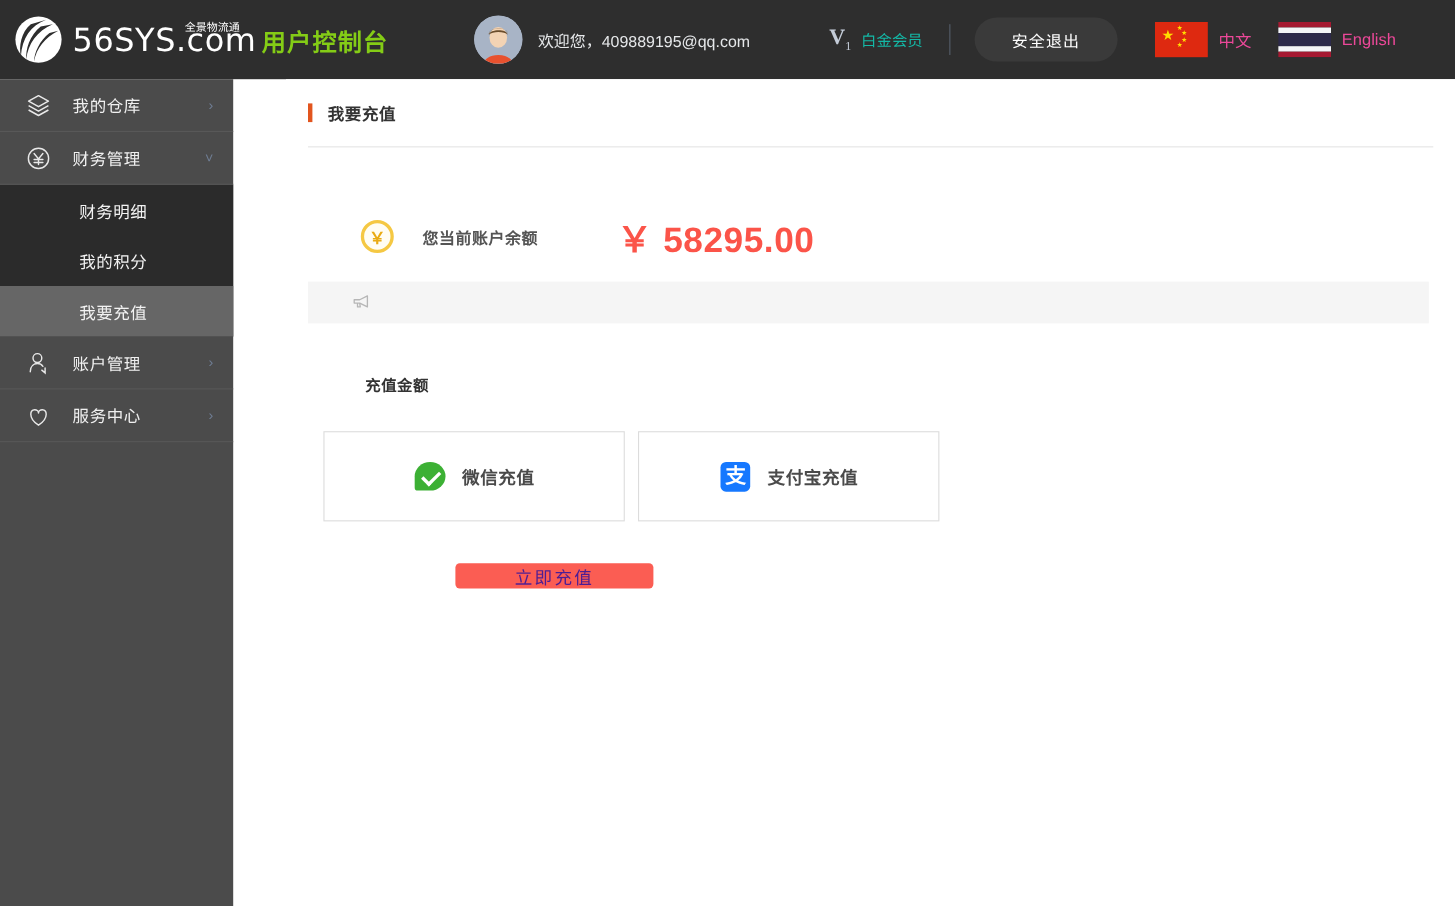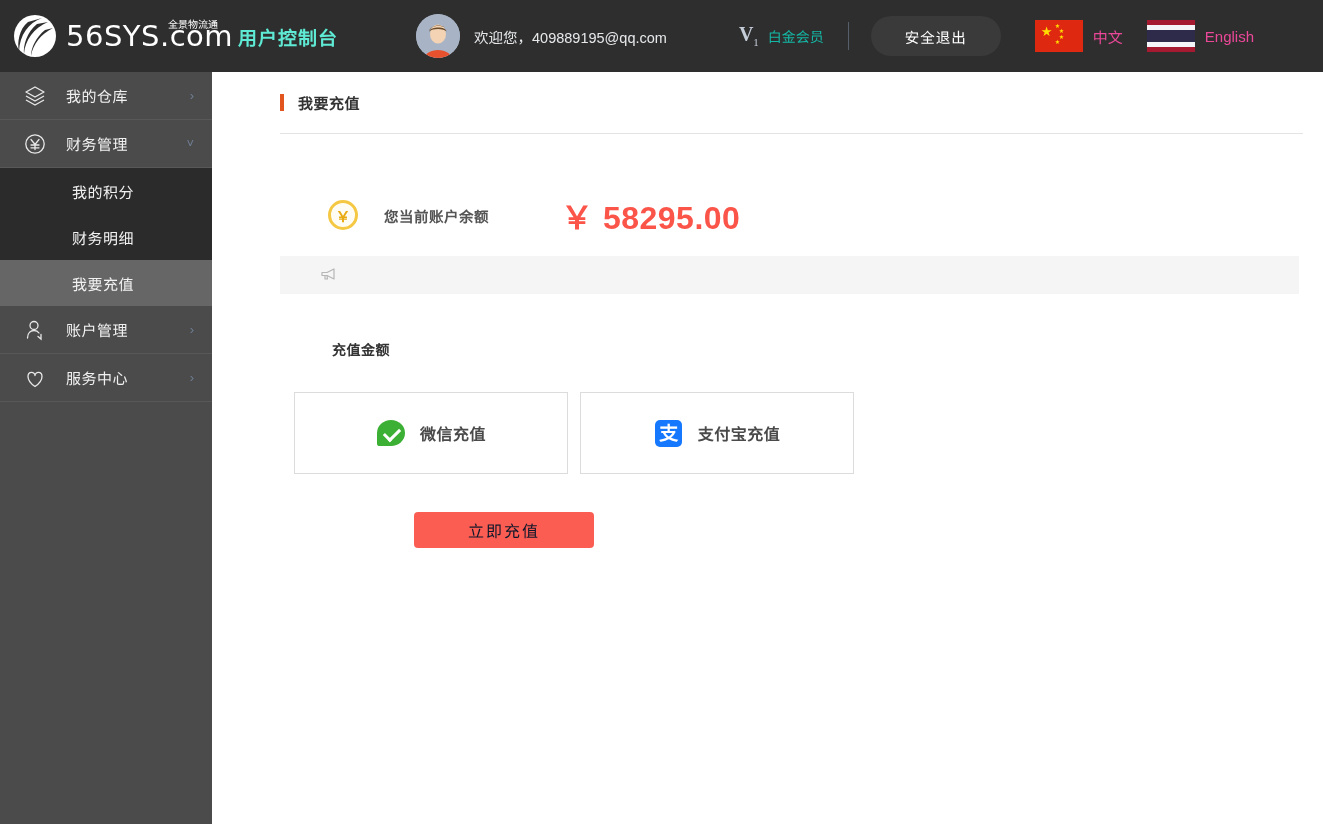--- a/index.html
+++ b/index.html
@@ -50,22 +50,22 @@
   .brand-sub {
     position: absolute;
     right: 0; top: 3px;
     font-size: 10px;
     color: #ffffff;
     letter-spacing: 0px;
     white-space: nowrap;
   }
   .console-title {
     margin-left: 20px;
-    font-size: 19px;
-    color: #5eead4;
+    font-size: 22px;
+    color: #84cc16;
     font-weight: bold;
     letter-spacing: 1px;
   }
 
   .user-block {
     display: flex;
     align-items: center;
     margin-left: 78px;
   }
   .avatar {
@@ -382,23 +382,23 @@
     font-size: 19px;
     font-weight: bold;
     display: flex;
     align-items: center;
     justify-content: center;
     line-height: 1;
   }
   .row-submit { margin-top: 38px; }
   .submit-btn {
     width: 180px;
-    height: 36px;
+    height: 23px;
     background: #fb5d53;
-    color: #0f172a;
+    color: #4c1d95;
     border: none;
     border-radius: 4px;
     font-size: 16px;
     font-family: inherit;
     letter-spacing: 2px;
     cursor: pointer;
   }
 </style>
 </head>
 <body>
@@ -488,24 +488,24 @@
         <circle cx="12" cy="12" r="9.2"></circle>
         <path d="M8 7.5 L12 12.5 L16 7.5 M8 13 H16 M8 15.8 H16 M12 12.5 V17.5" stroke-linecap="round"></path>
       </svg>
     </span>
     <span class="nav-label">财务管理</span>
     <span class="nav-chevron">˅</span>
   </div>
 
   <div class="submenu">
     <div class="sub-item">
+      <span class="sub-label">财务明细</span>
+    </div>
+    <div class="sub-item">
       <span class="sub-label">我的积分</span>
-    </div>
-    <div class="sub-item">
-      <span class="sub-label">财务明细</span>
     </div>
     <div class="sub-item active">
       <span class="sub-label">我要充值</span>
     </div>
   </div>
 
   <div class="nav-item">
     <span class="nav-icon">
       <svg width="24" height="24" viewBox="0 0 24 24" fill="none" stroke="#e8e8e8" stroke-width="1.3" stroke-linecap="round">
         <circle cx="11" cy="7.5" r="4"></circle>

